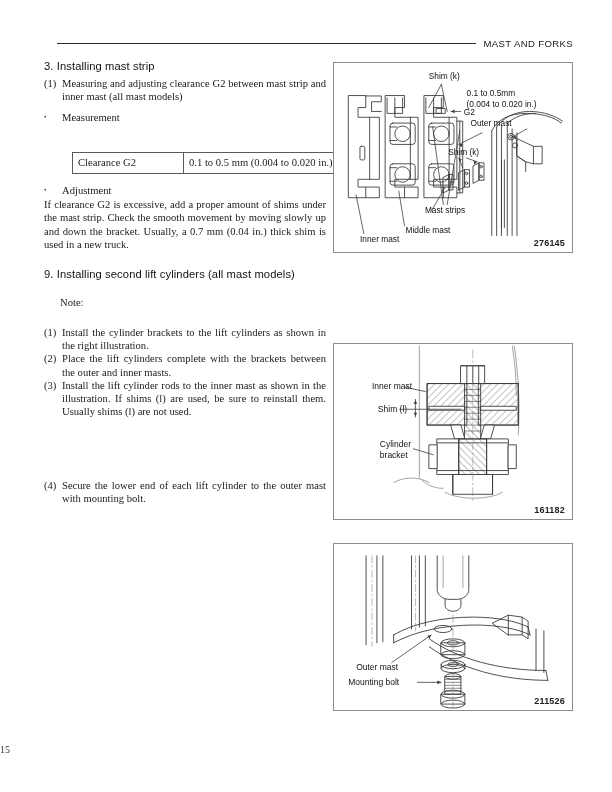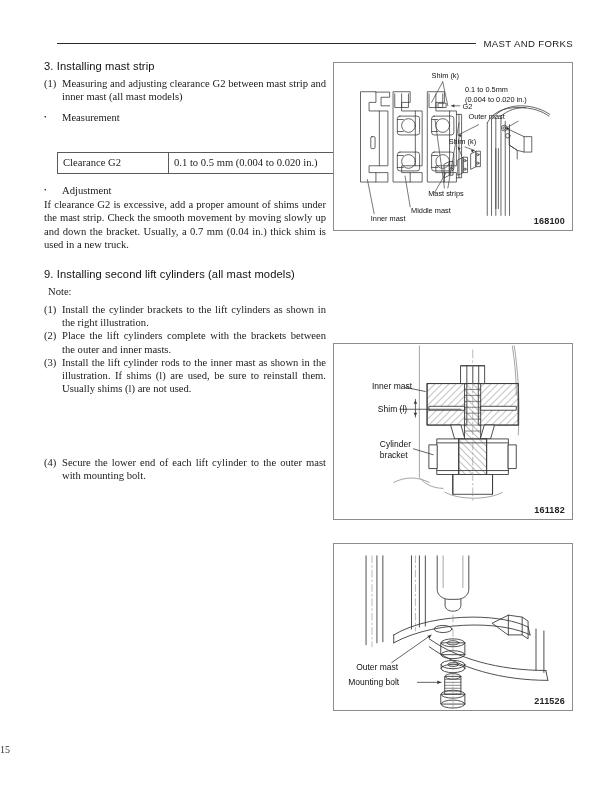--- a/index.html
+++ b/index.html
@@ -88,30 +88,30 @@
     flex: 0 0 auto;
     width: 18px;
     text-align: left;
     font-size: 7px;
     line-height: 13.3px;
   }
   .note {
     display: flex;
     font-size: 10.6px;
     line-height: 13.3px;
-    margin: 4px;
+    margin: 16px;
     flex-direction: column;
   }
   .note .lbl { flex: 0 0 auto; width: 30px; }
   .note .bd  { flex: 1 1 auto; text-align: justify; }
 
   
   #spec-table {
     position: absolute;
-    left: 57px;
+    left: 72px;
     top: 152px;
     width: 290px;
     border: 1px solid #5a5a5a;
     border-collapse: collapse;
     font-size: 10.6px;
   }
   #spec-table td {
     border: 1px solid #5a5a5a;
     padding: 3px 5px 4px 5px;
     line-height: 13px;
@@ -119,21 +119,21 @@
   #spec-table td.c1 { width: 100px; }
 
   
   .figbox {
     position: absolute;
     border: 1px solid #8c8c8c;
     background: #ffffff;
     box-sizing: border-box;
     overflow: hidden;
   }
-  #fig1 { left: 333px; top: 62px;  width: 240px; height: 169px; }
+  #fig1 { left: 333px; top: 62px;  width: 240px; height: 191px; }
   #fig2 { left: 333px; top: 343px; width: 240px; height: 177px; }
   #fig3 { left: 333px; top: 543px; width: 240px; height: 168px; }
 
   .figno {
     position: absolute;
     right: 7px;
     bottom: 4px;
     font-family: "Liberation Sans", sans-serif;
     font-size: 9px;
     font-weight: bold;
@@ -344,21 +344,21 @@
     <text x="111" y="17" font-size="8.6" text-anchor="middle">Shim (k)</text>
     <text x="134" y="34" font-size="8.6">0.1 to 0.5mm</text>
     <text x="134" y="45" font-size="8.6">(0.004 to 0.020 in.)</text>
     <text x="131" y="54" font-size="8.6">G2</text>
     <text x="138" y="65" font-size="8.6">Outer mast</text>
     <text x="115" y="95" font-size="8.6">Shim (k)</text>
     <text x="91" y="155" font-size="8.6">Mast strips</text>
     <text x="71" y="175" font-size="8.6">Middle mast</text>
     <text x="24" y="185" font-size="8.6">Inner mast</text>
   </svg>
-  <div class="figno">168100</div>
+  <div class="figno">276145</div>
 </div>
 
 <div class="figbox" id="fig2">
   <svg class="figsvg" viewBox="0 0 240 177">
     <defs>
       <pattern id="hatchA" width="5" height="5" patternUnits="userSpaceOnUse" patternTransform="rotate(45)">
         <line x1="0" y1="0" x2="0" y2="5" stroke="#555" stroke-width="0.7"></line>
       </pattern>
       <pattern id="hatchB" width="5" height="5" patternUnits="userSpaceOnUse" patternTransform="rotate(-45)">
         <line x1="0" y1="0" x2="0" y2="5" stroke="#555" stroke-width="0.7"></line>

